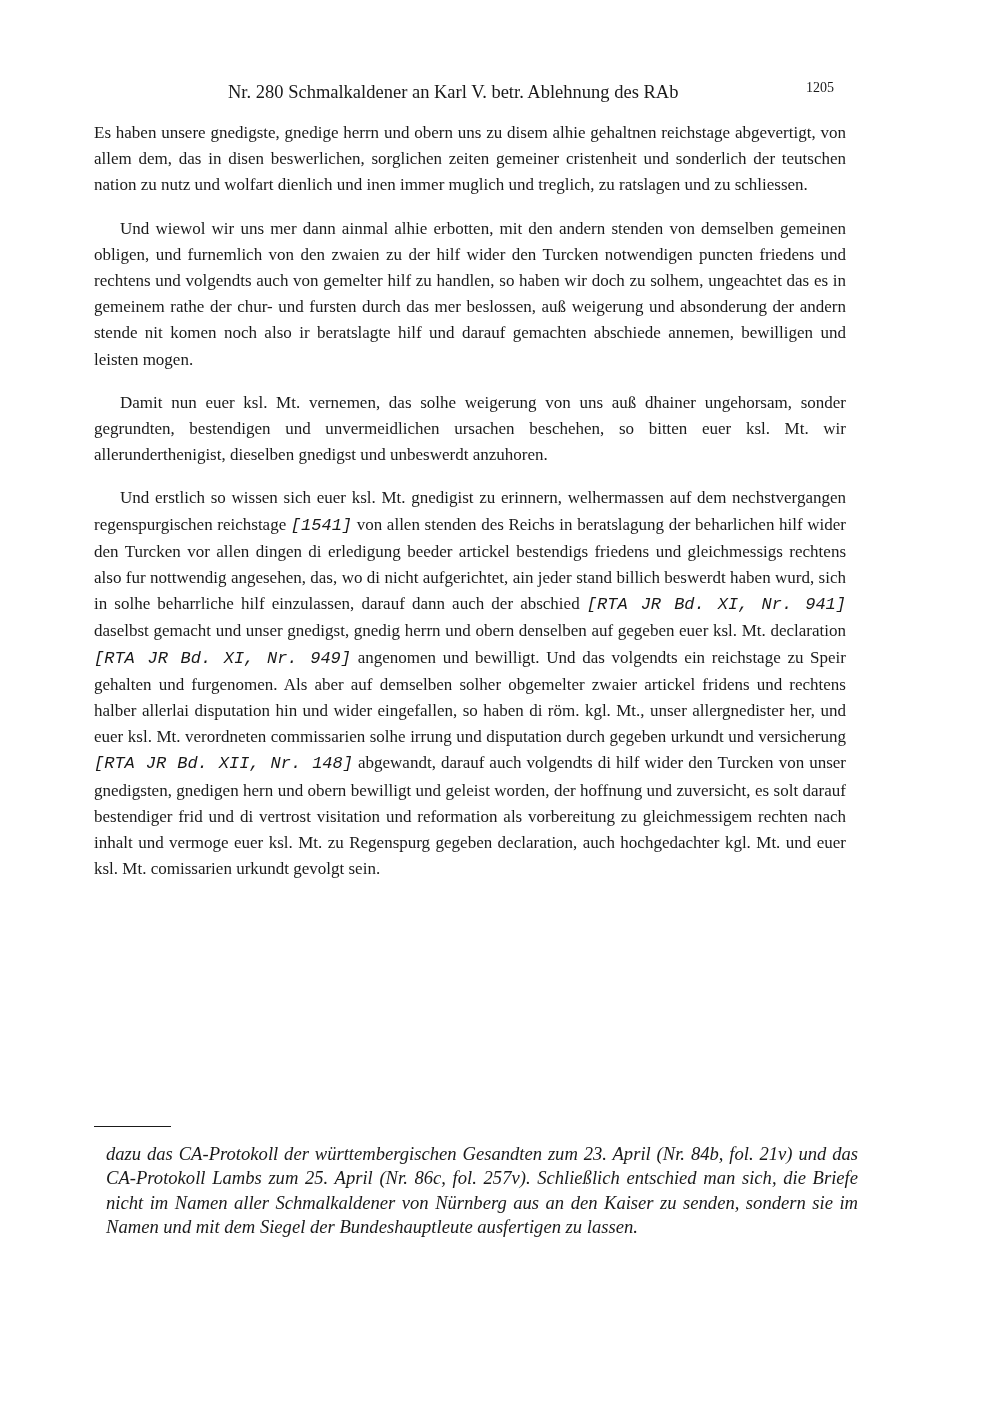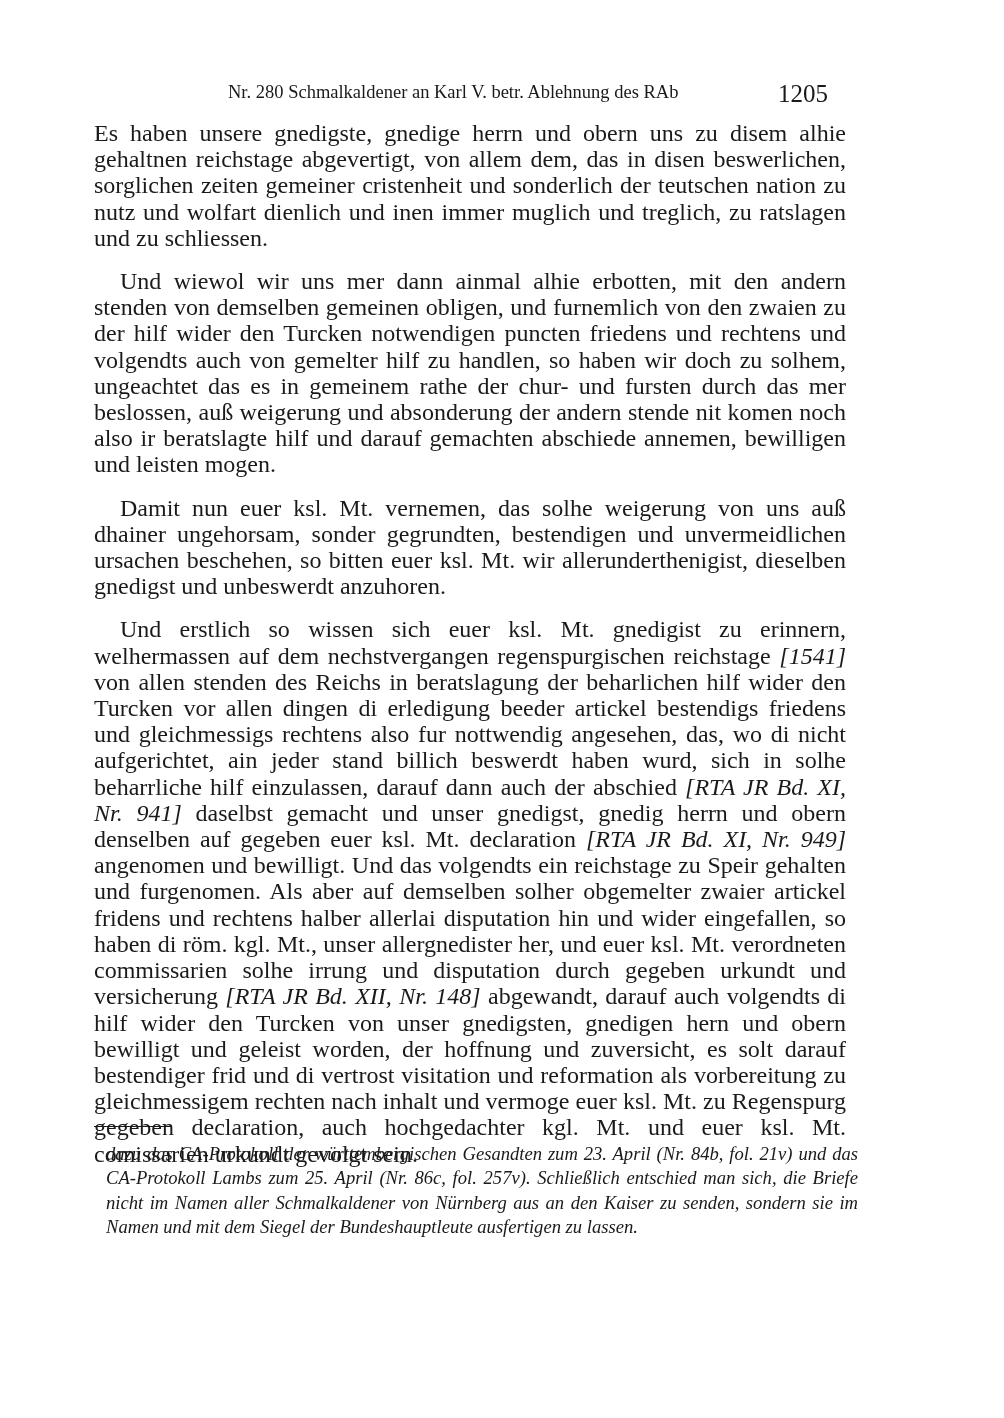--- a/index.html
+++ b/index.html
@@ -2,26 +2,26 @@
 <html><head>
 <meta charset="utf-8">
 <style>
   html, body { margin: 0; padding: 0; background: #ffffff; }
   body { width: 1004px; height: 1418px; position: relative; overflow: hidden;
          font-family: "Liberation Serif", "DejaVu Serif", serif; color: #1a1a1a; }
   .page { position: absolute; left: 94px; top: 0; width: 752px; }
   .running-head { position: absolute; top: 80px; left: 0; width: 752px; height: 26px;
                   font-size: 18.5px; }
   .running-head .title { position: absolute; left: 134px; top: 2px; white-space: nowrap; }
-  .running-head .folio { position: absolute; right: 18px; top: 0; font-size: 25px; }
+  .running-head .folio { position: absolute; right: 12px; top: 0; font-size: 14px; }
   .body-text { position: absolute; top: 120px; left: 0; width: 752px; }
-  .body-text p { margin: 0; font-size: 24px; line-height: 26.2px; text-align: justify;
+  .body-text p { margin: 0; font-size: 17px; line-height: 26.2px; text-align: justify;
                  hyphens: none; }
   .body-text p.indent { text-indent: 26px; margin-top: 17px; }
-  .body-text em { font-style: italic; }
+  .body-text em { font-style: italic; font-family: Liberation Mono, monospace; }
   .fn-rule { position: absolute; top: 1126px; left: 0; width: 77px; height: 0;
              border-top: 1px solid #1a1a1a; }
   .footnote { position: absolute; top: 1130px; left: 0; width: 752px; font-size: 18.6px;
               line-height: 24.3px; font-style: italic; text-align: justify; margin: 12px; }
 </style>
 </head>
 <body>
 
 <div class="page">
   <div class="running-head">

